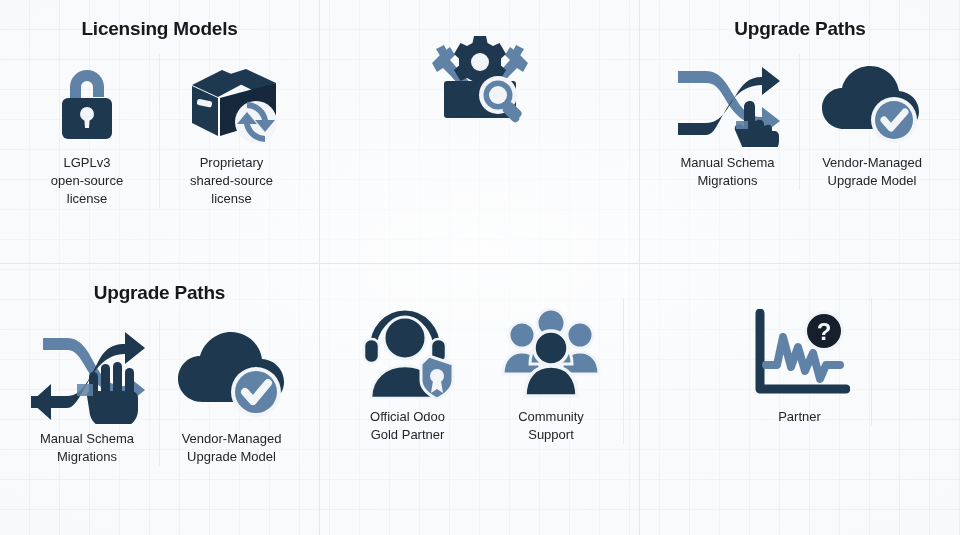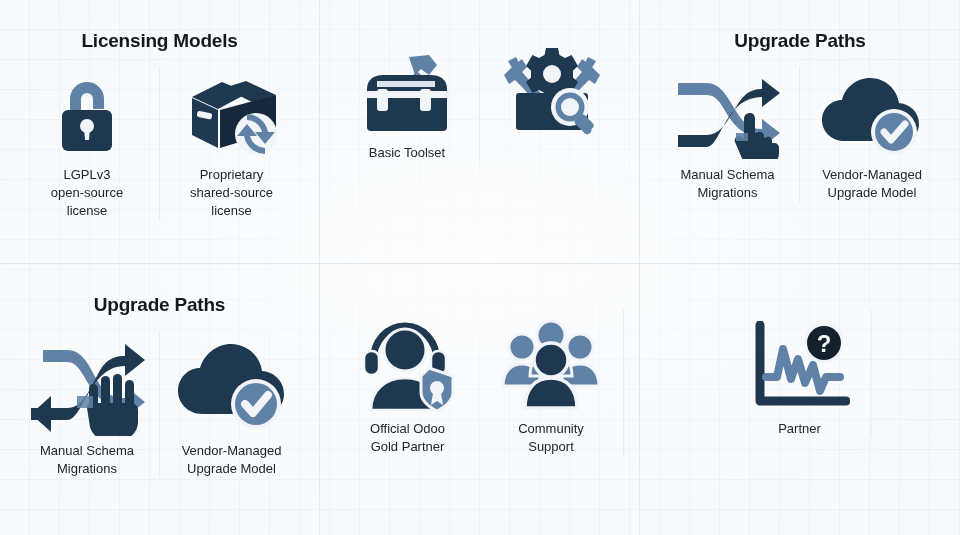--- a/index.html
+++ b/index.html
@@ -47,21 +47,21 @@
     display: grid;
     grid-template-columns: 1fr 1fr 1fr;
     grid-template-rows: 264px 271px;
   }
 
   .panel {
     position: relative;
     display: flex;
     flex-direction: column;
     align-items: center;
-    padding-top: 30px;
+    padding-top: 18px;
   }
   
   .panel.col1, .panel.col2 { border-right: 1px solid #e3e8ee; }
   .panel.row1 { border-bottom: 1px solid #e3e8ee; }
 
   .panel-title {
     font-size: 19px;
     font-weight: bold;
     color: #16181d;
     letter-spacing: -0.2px;
@@ -149,37 +149,20 @@
         </div>
         <div class="caption">Proprietary<br>shared-source<br>license</div>
       </div>
 
     </div>
   </section>
 
   <section class="panel col2 row1">
     <div class="items">
 
-      <div class="item left">
-        <div class="icon-box">
-          <svg width="100" height="82" viewBox="0 0 100 82">
-            <g fill="#5f82a6">
-              <path d="M52 4 L72 2 L80 12 L72 22 L64 16 L58 22 Z"></path>
-              <path d="M60 18 L68 26 L34 62 L26 54 Z"></path>
-            </g>
-            <path d="M10 36 C10 26 18 22 26 22 L74 22 C82 22 90 26 90 36 L90 42 L10 42 Z" fill="#1e3850"></path>
-            <rect x="10" y="40" width="80" height="38" rx="4" fill="#1e3850"></rect>
-            <rect x="8" y="38" width="84" height="7" rx="3" fill="#f2f5f8"></rect>
-            <rect x="20" y="36" width="11" height="22" rx="3" fill="#f2f5f8"></rect>
-            <rect x="63" y="36" width="11" height="22" rx="3" fill="#f2f5f8"></rect>
-            <path d="M20 28 L78 28 L78 34 L20 34 Z" fill="#f2f5f8" opacity="0.9"></path>
-          </svg>
-        </div>
-        <div class="caption">Basic Toolset</div>
-      </div>
 
       <div class="item">
         <div class="icon-box">
           <svg width="100" height="94" viewBox="0 0 100 94">
 
             <g fill="#5f82a6">
               <path d="M12 18 L20 12 L25 20 L20 25 L27 33 L44 52 L37 59 L20 40 L13 33 L7 37 L2 28 Z"></path>
               <path d="M6 14 L14 10 L18 18 L12 24 Z"></path>
             </g>
 

